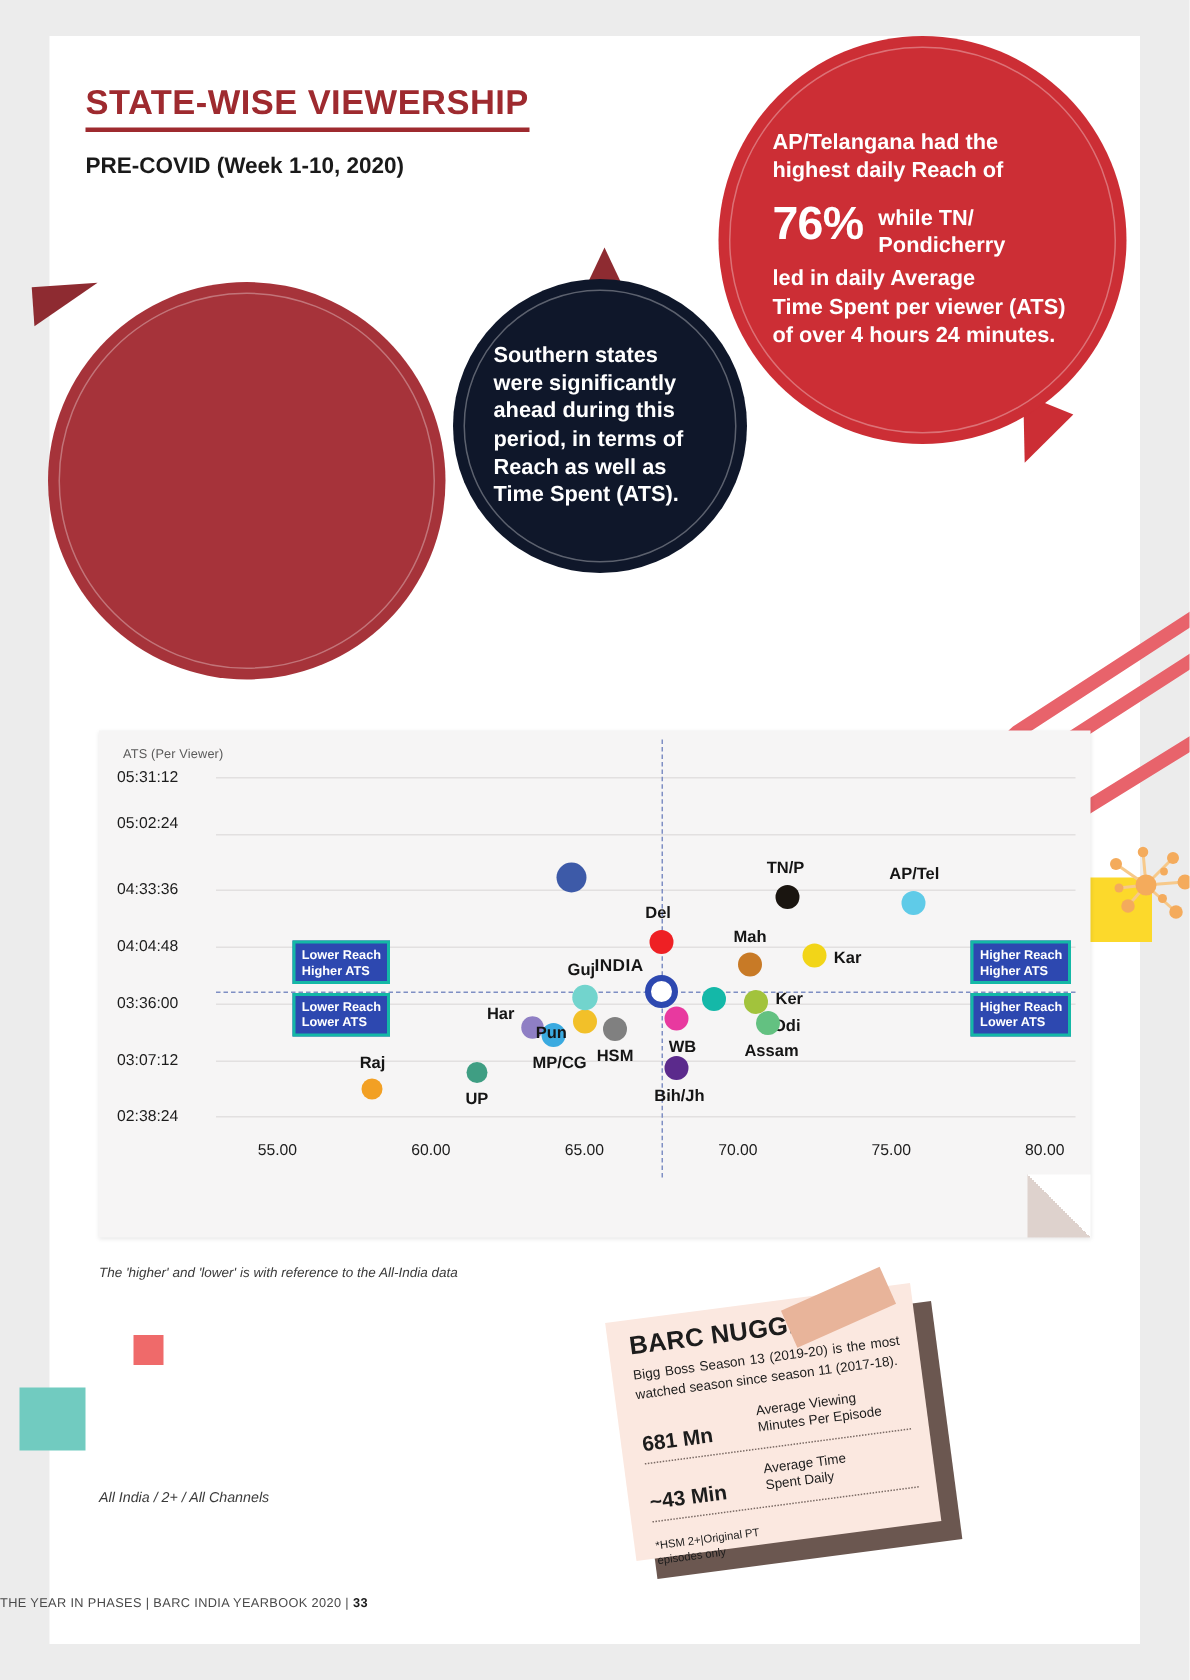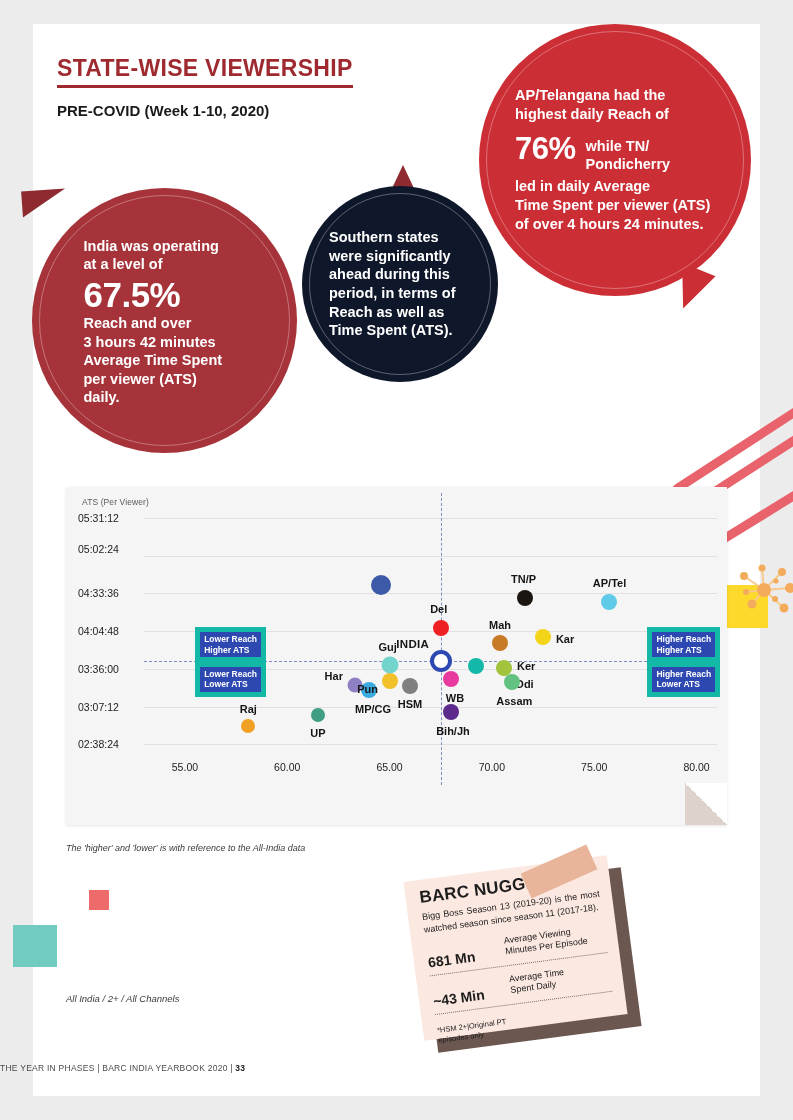--- a/index.html
+++ b/index.html
@@ -141,21 +141,21 @@
     position:absolute; left:78px; right:10px; height:1px; background:#e2e0e0;
   }
   .dashline{ position:absolute; background:transparent; }
   #dash-h{ left:78px; right:10px; top:0; border-top:1px dashed #7f8fc4; }
   #dash-v{ top:6px; bottom:40px; width:0; border-left:1px dashed #7f8fc4; }
 
   
   .quad{
     position:absolute; background:#2d48b0; color:#fff;
     font-size:8.5px; line-height:1.28; font-weight:bold;
-    padding:2px 4px; white-space:nowrap; border:5px solid #14b8a6;
+    padding:2px 4px; white-space:nowrap; border:2px solid #14b8a6;
   }
 
   
   .dot{
     position:absolute; border-radius:50%;
     transform:translate(-50%,-50%);
   }
   .dotlabel{
     position:absolute; font-size:11px; font-weight:bold; color:#151515;
     white-space:nowrap; transform:translate(-50%,-50%);
@@ -208,30 +208,20 @@
 <body>
 
 <div id="page-sheet"></div>
 
 <div id="title">STATE-WISE VIEWERSHIP</div>
 <div id="subtitle">PRE-COVID (Week 1-10, 2020)</div>
 
 <div class="tail" id="tail-india"></div>
 <div class="bubble" id="bubble-india">
   <span class="ring"></span>
-  <div class="txt">
-    <span>India was operating</span><br>
-    <span>at a level of</span>
-    <span class="big-num">67.5%</span>
-    <span>Reach and over</span><br>
-    <span>3 hours 42 minutes</span><br>
-    <span>Average Time Spent</span><br>
-    <span>per viewer (ATS)</span><br>
-    <span>daily.</span>
-  </div>
 </div>
 
 <div class="tail" id="tail-south"></div>
 <div class="bubble" id="bubble-south">
   <span class="ring"></span>
   <div class="txt">
     <span>Southern states</span><br>
     <span>were significantly</span><br>
     <span>ahead during this</span><br>
     <span>period, in terms of</span><br>

